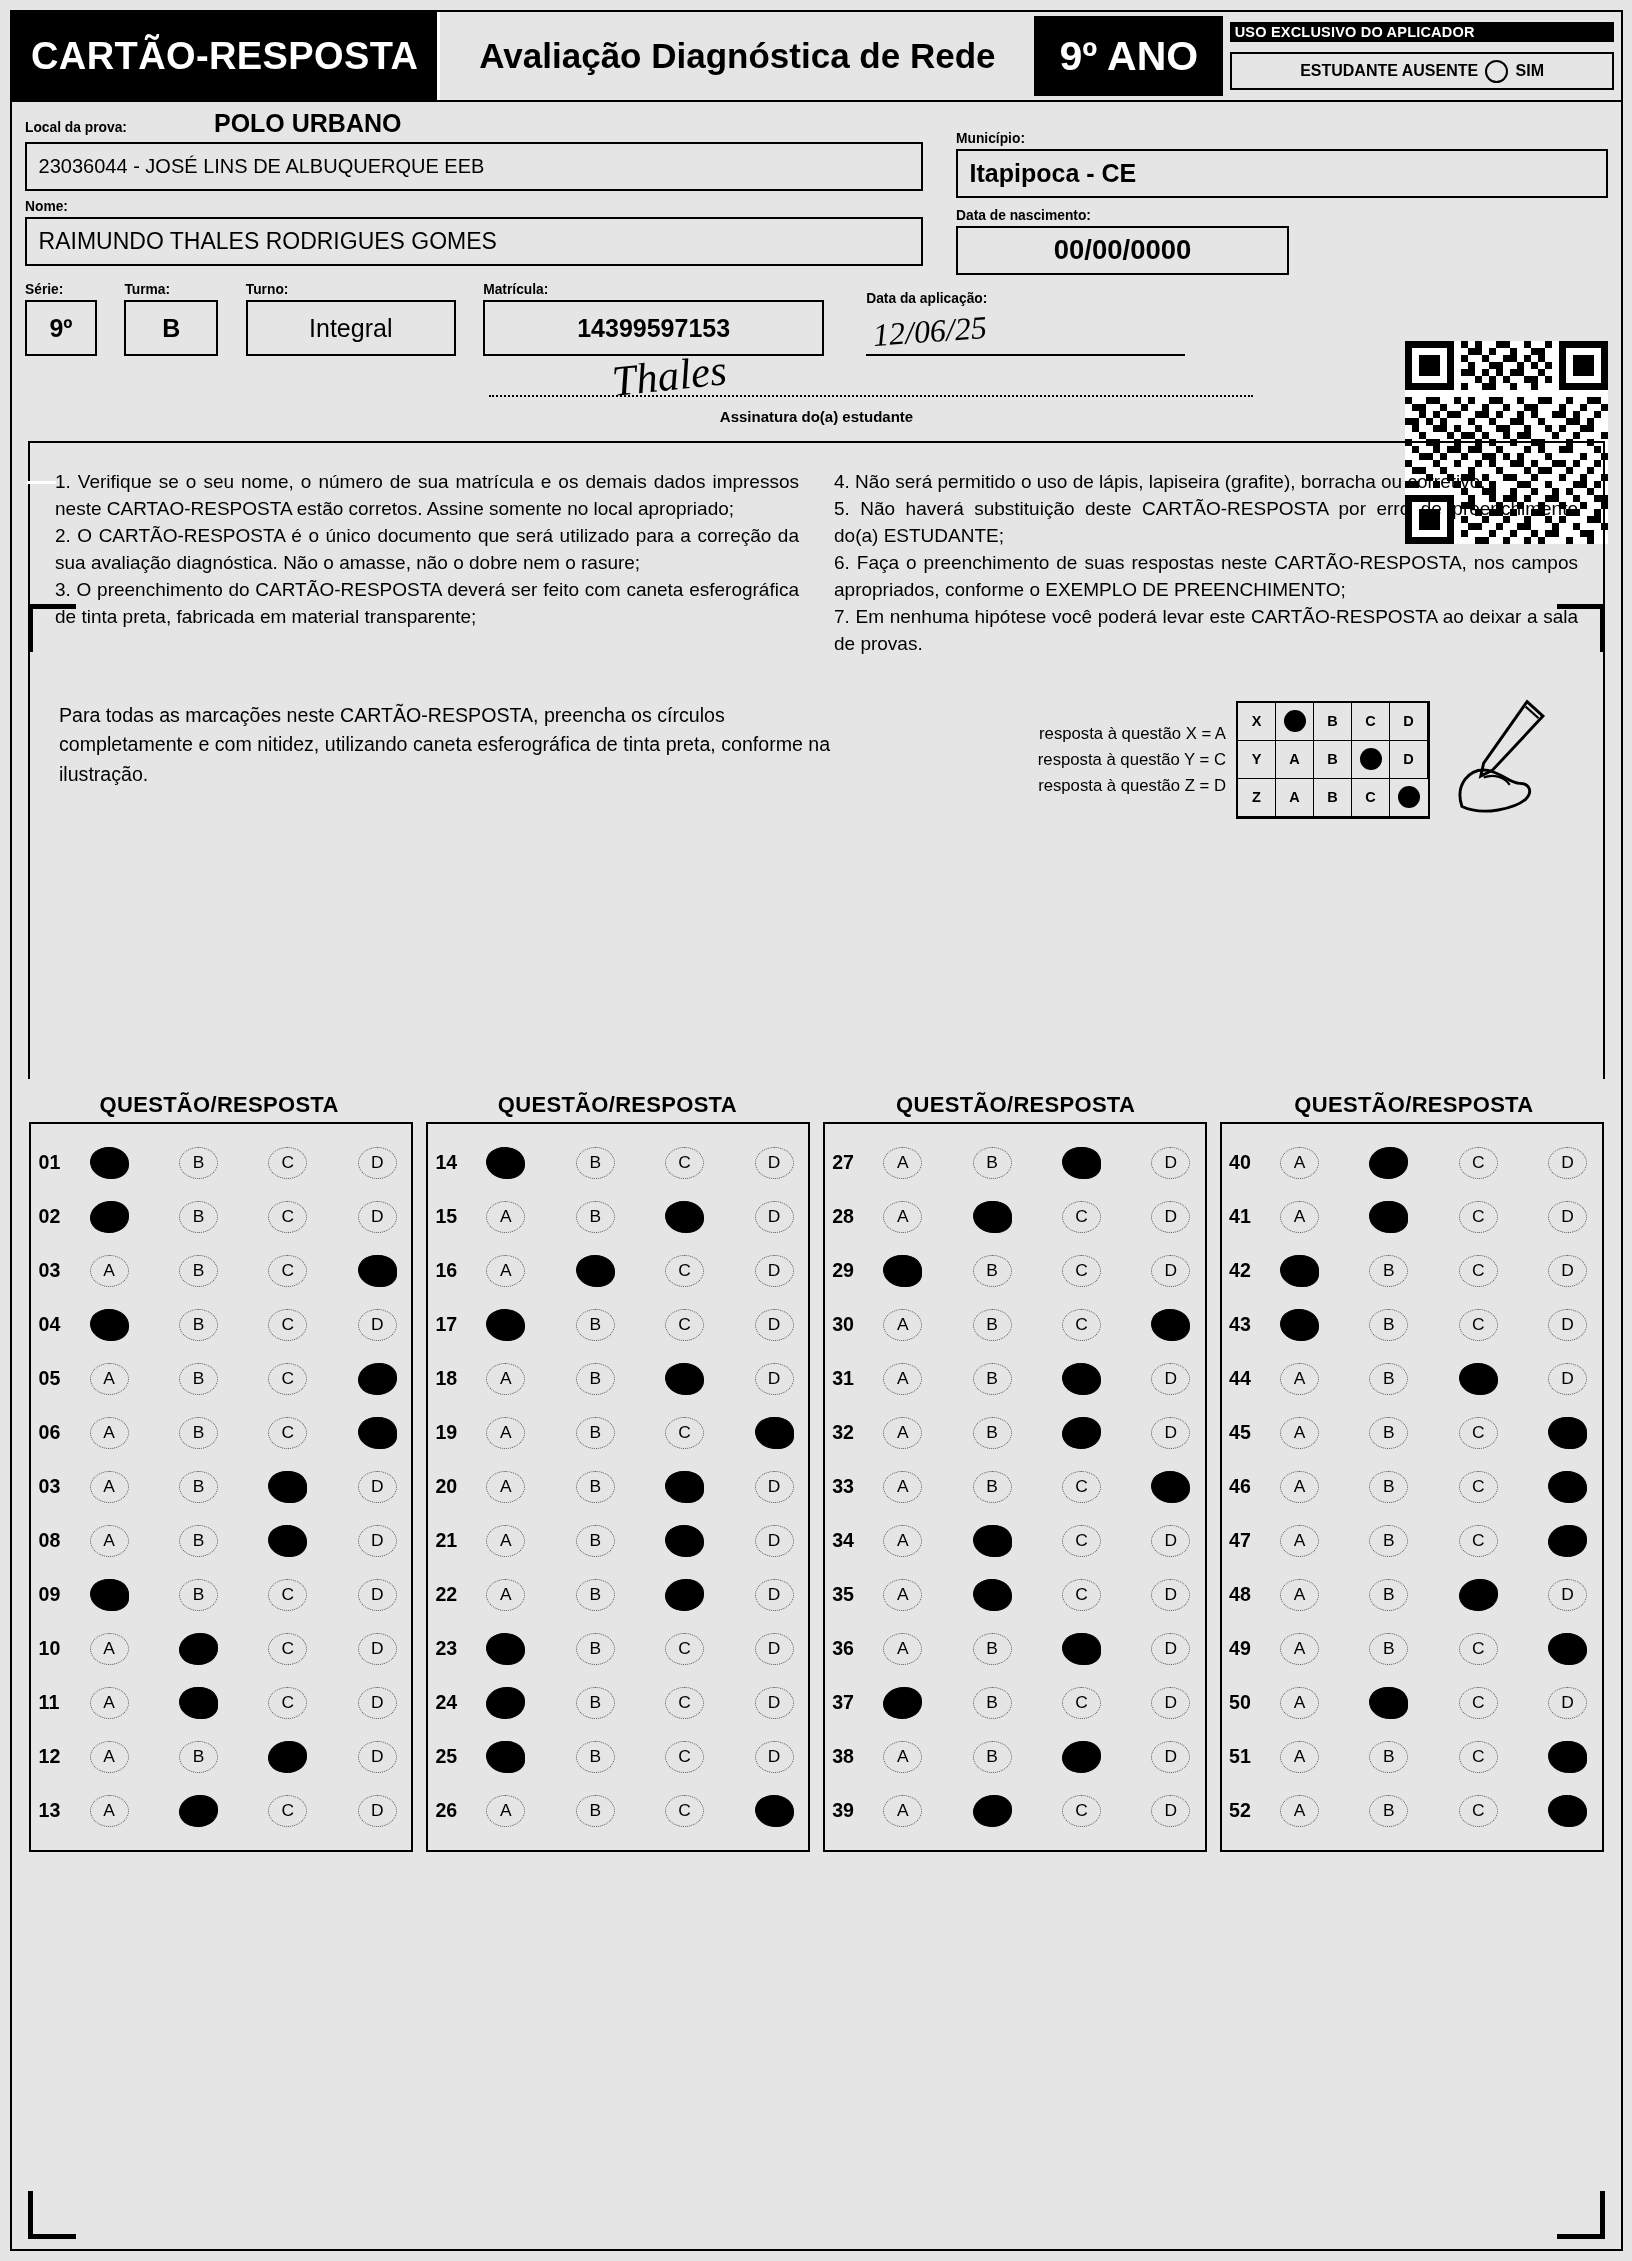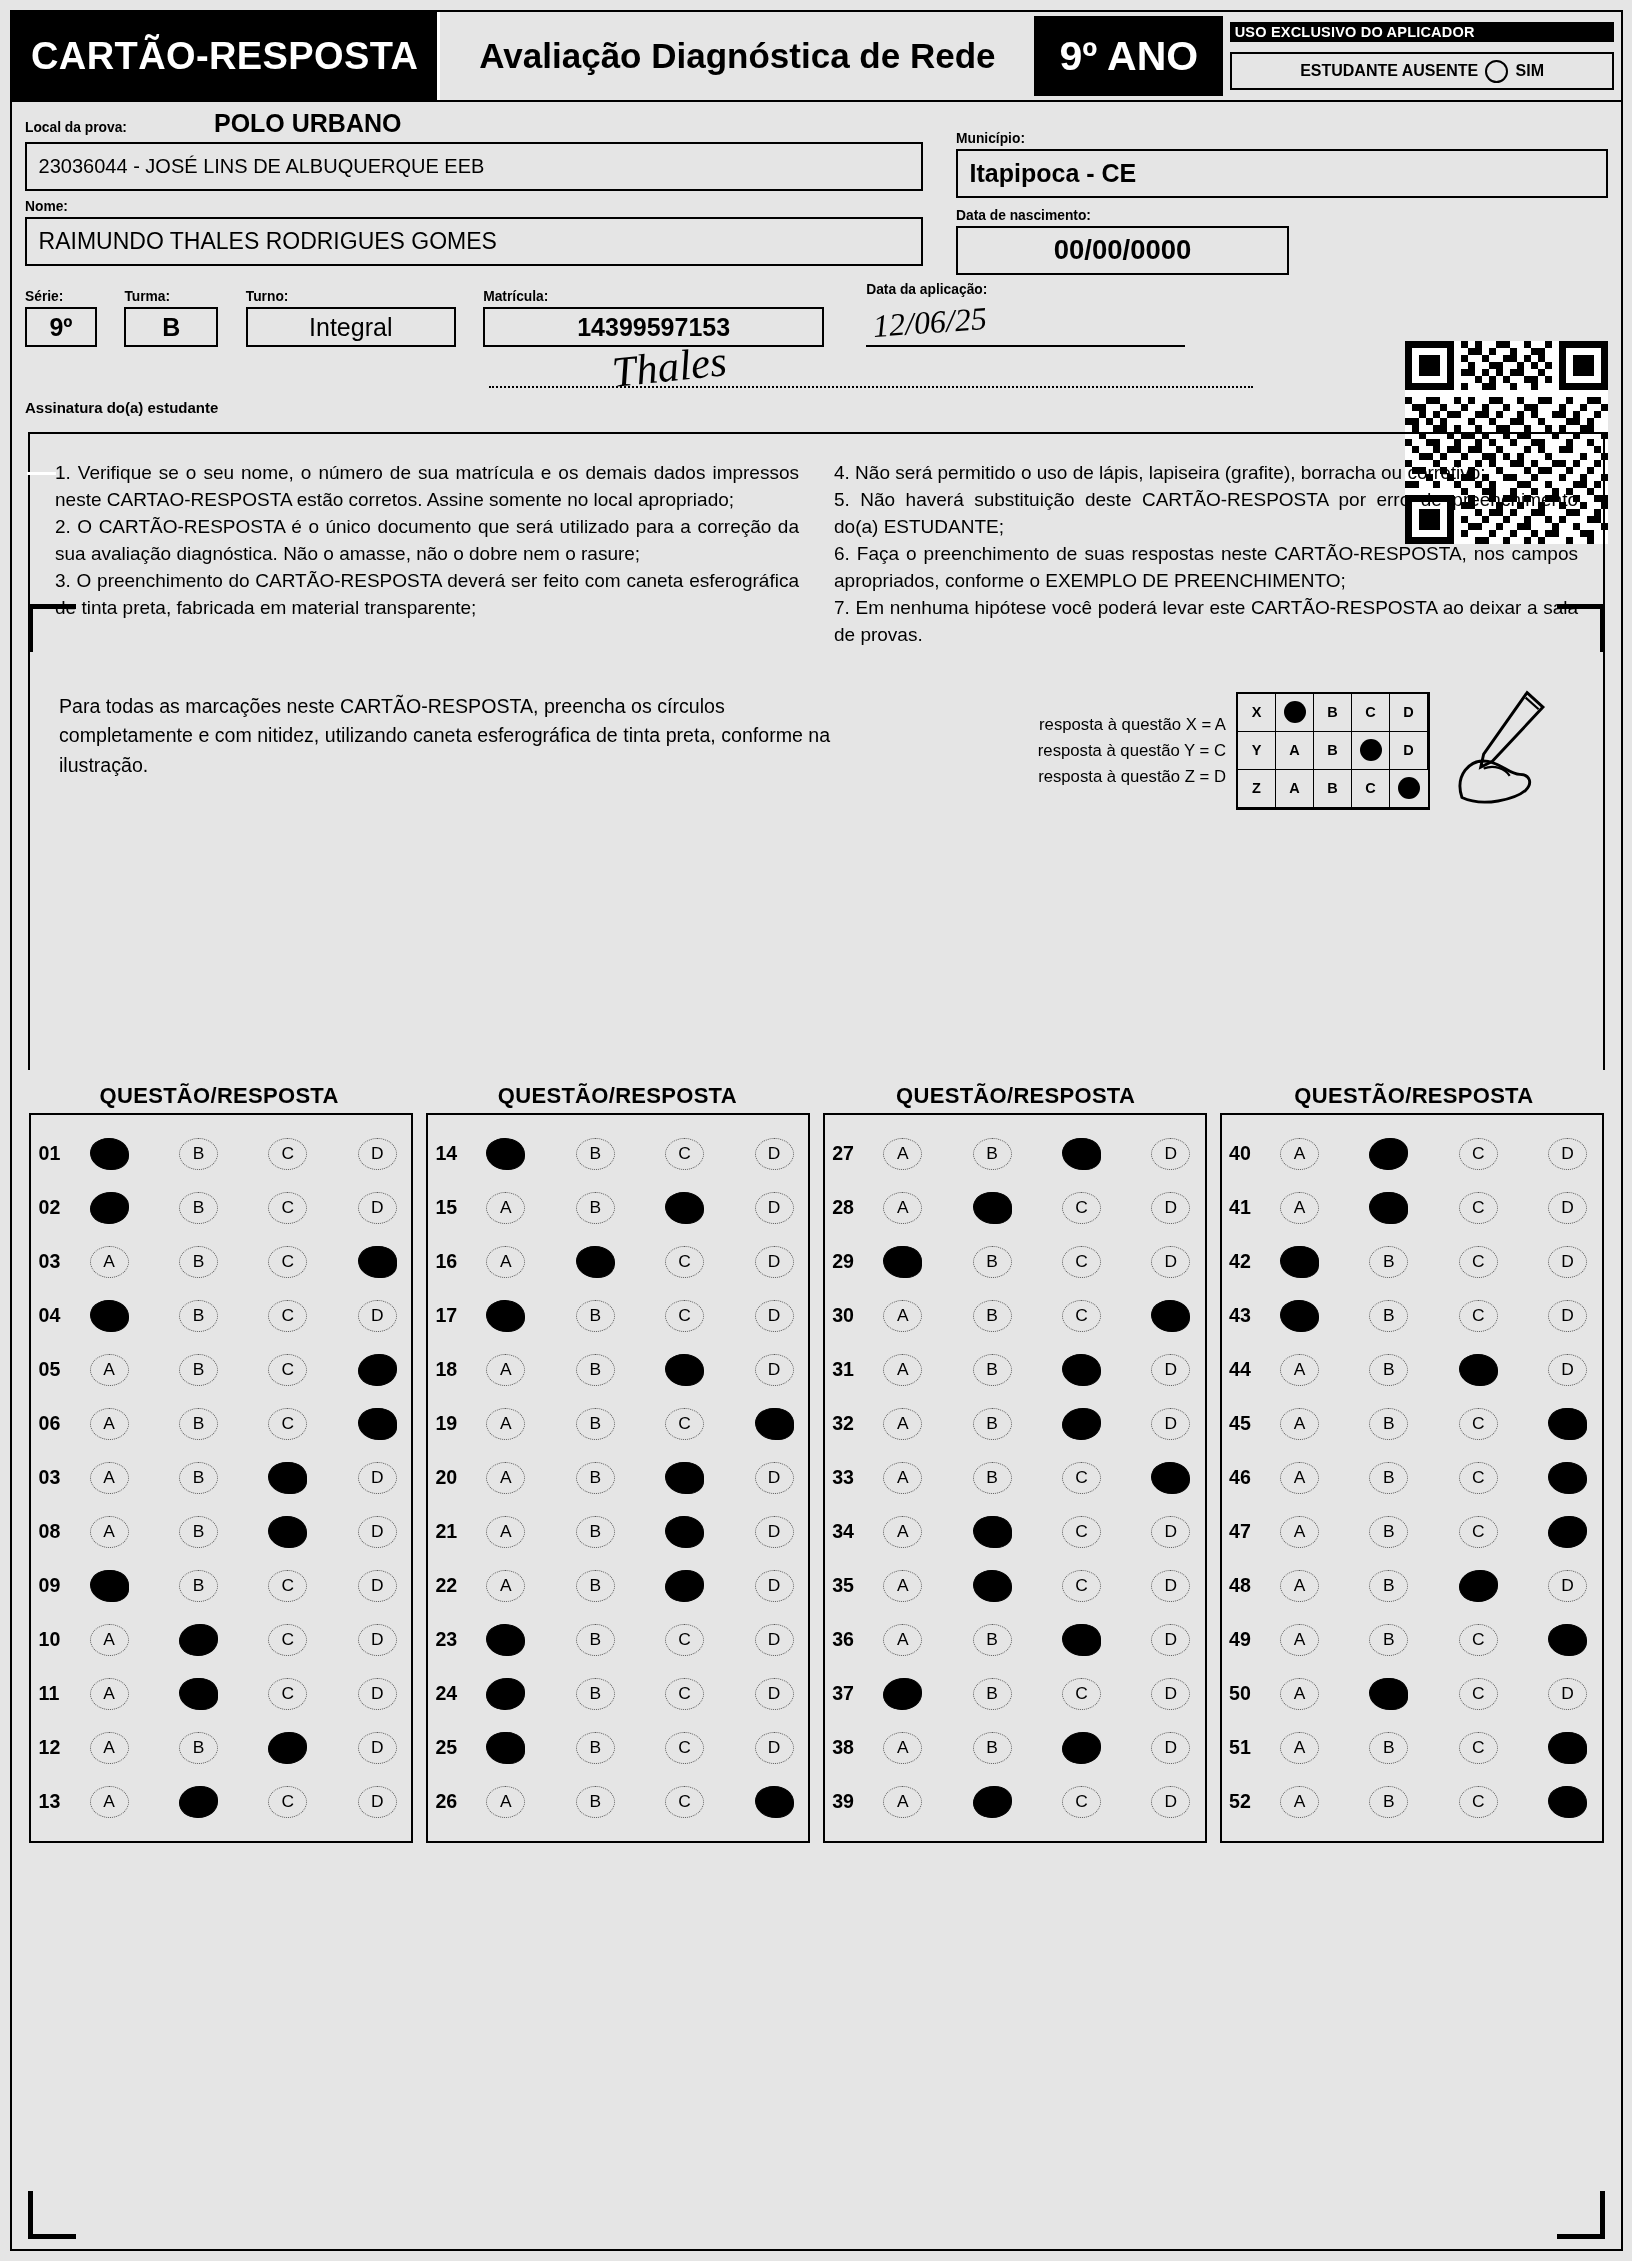--- a/index.html
+++ b/index.html
@@ -15,34 +15,34 @@
   .hdr-year{background:#000;color:#fff;font-weight:bold;font-size:41px;display:flex;align-items:center;justify-content:center;padding:0 25px;margin:4.3px 0;}
   .hdr-right{flex:1;display:flex;flex-direction:column;align-items:stretch;justify-content:center;padding:4.3px 7.2px;}
   .hdr-right .uso{background:#000;color:#fff;font-size:14.5px;font-weight:bold;padding:2.2px 4.3px;letter-spacing:0.2px;}
   .hdr-right .aus{display:flex;align-items:center;justify-content:center;gap:7.2px;font-size:16px;font-weight:bold;margin-top:10px;border:2.2px solid #000;padding:5.8px 4.3px;}
   .hdr-right .aus .bub{width:19px;height:19px;border:2.2px solid #000;border-radius:50%;display:inline-block;}
 
   
   .ident{position:relative;padding:7.2px 13px 0 13px;}
   .lbl{font-size:13.8px;font-weight:bold;margin-bottom:2.9px;}
   .fieldbox{border:2.2px solid #000;height:49px;display:flex;align-items:center;padding:0 11.6px;box-sizing:border-box;font-size:22px;}
-  .fieldbox.small{height:40px;}
+  .fieldbox.small{height:56px;}
   .row1{display:flex;gap:0;}
   .col-left{width:906px;}
   .col-right{flex:1;padding-left:33px;position:relative;}
   .localtxt{font-size:25px;font-weight:bold;margin-left:87px;}
   .localrow{display:flex;align-items:flex-end;}
   .qr{position:absolute;right:13px;top:239px;width:203px;height:217px;}
   .qr svg{display:block;}
 
   .row3{display:flex;gap:10px;align-items:flex-end;margin-top:7.2px;}
   .cellgroup{display:flex;flex-direction:column;}
   .sig-wrap{position:relative;height:72px;margin-top:1.4px;}
   .sig-line{position:absolute;left:464px;right:355px;bottom:32px;border-top:2.2px dotted #000;}
-  .sig-cap{position:absolute;left:0;right:0;bottom:4.3px;text-align:left;font-size:15px;font-weight:bold;}
+  .sig-cap{position:absolute;left:0;right:0;bottom:4.3px;text-align:center;font-size:15px;font-weight:bold;}
   .sig-scribble{position:absolute;left:587px;bottom:29px;font-family:"Liberation Serif",serif;font-size:43px;font-style:italic;transform:rotate(-6deg);}
   .hand{font-family:"Liberation Serif", serif;font-style:italic;font-size:32px;transform:rotate(-4deg);display:inline-block;}
 
   
   .instr-wrap{margin:11.6px 16px 0 16px;border-left:2.9px solid #000;border-right:2.9px solid #000;border-top:2.9px solid #000;border-bottom:none;position:relative;padding:0 0 7.2px 0;height:638px;box-sizing:border-box;}
   .instr-wrap:before{content:"";position:absolute;left:-2.9px;top:38px;width:29px;height:2.9px;background:#fff;}
   .instr-head{display:flex;align-items:center;justify-content:center;gap:16px;margin-top:39px;}
   .instr-head .line{height:2.9px;background:#000;flex:1;}
   .instr-head .t{font-size:22px;font-weight:bold;letter-spacing:0.7px;}
   .cols{display:flex;gap:35px;padding:26px 25px 0 25px;}

